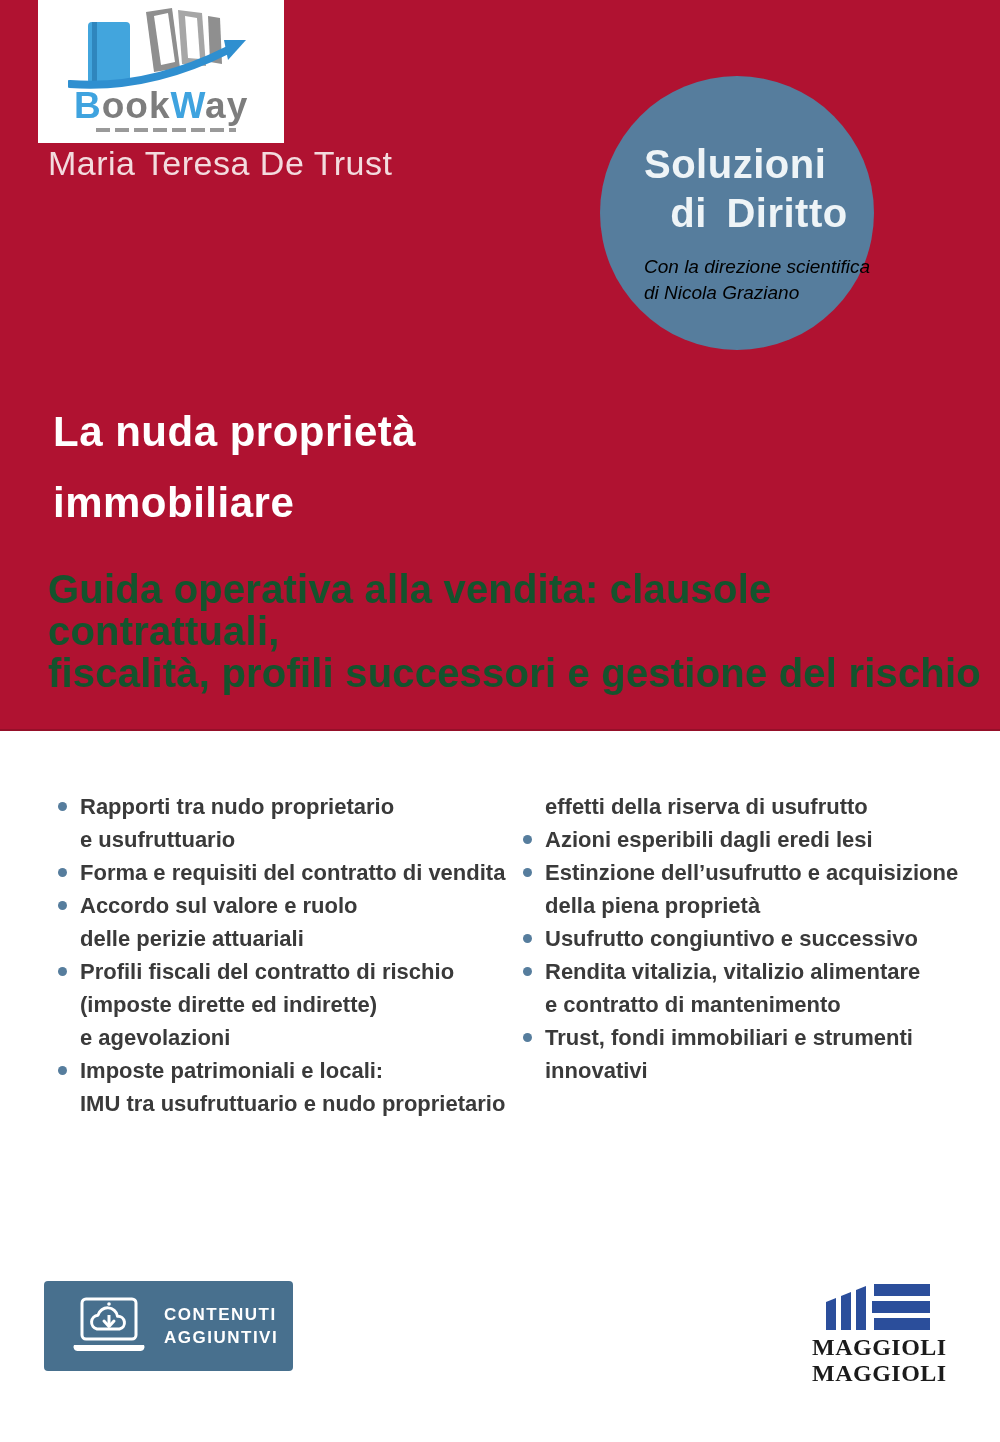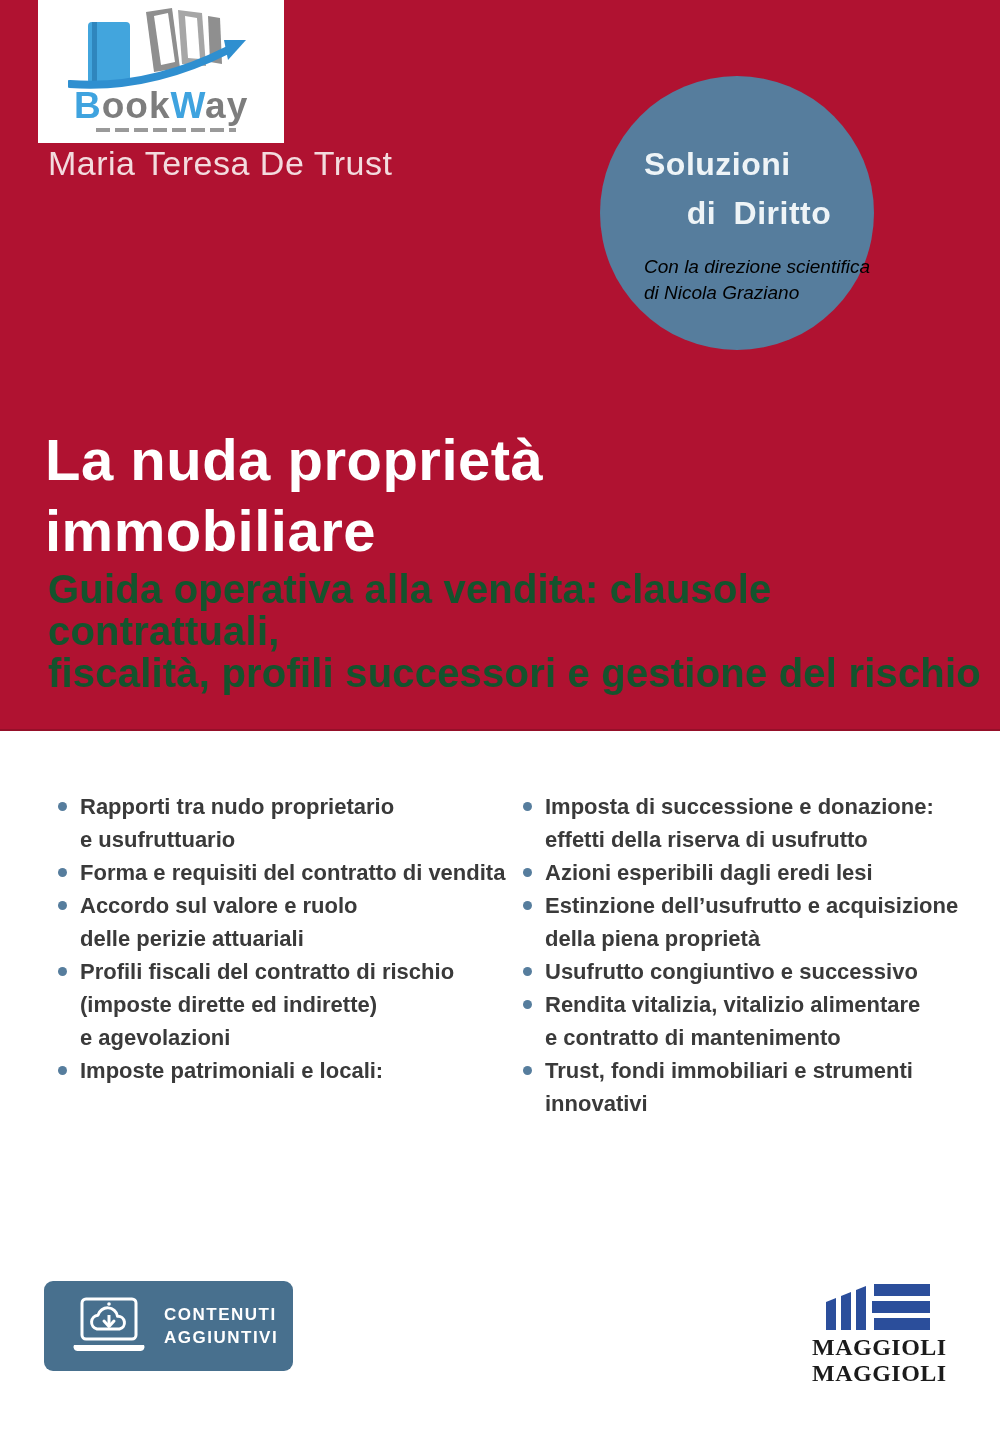--- a/index.html
+++ b/index.html
@@ -42,27 +42,27 @@
   .author{
     position:absolute;left:48px;top:144px;
     color:var(--authorpink);font-size:34px;font-weight:400;letter-spacing:0.5px;
   }
   
   .series-circle{
     position:absolute;left:600px;top:76px;width:274px;height:274px;border-radius:50%;
     background:var(--steel);color:#eef4f7;
     padding:64px 0 0 44px;
   }
-  .series-title{font-size:32px;font-weight:bold;line-height:49px;letter-spacing:0.5px;}
+  .series-title{font-size:40px;font-weight:bold;line-height:49px;letter-spacing:0.5px;}
   .series-title .l2{word-spacing:8px;text-align:center;}
   .series-note{margin-top:16px;font-style:italic;font-size:19px;line-height:26px;font-weight:400;color:#000000;}
   
   .title{
-    position:absolute;left:45px;top:396px;color:#ffffff;
-    font-size:58px;font-weight:bold;line-height:71px;letter-spacing:0.5px;margin-top:28px;
+    position:absolute;left:53px;top:396px;color:#ffffff;
+    font-size:42px;font-weight:bold;line-height:71px;letter-spacing:0.5px;
   }
   .subtitle{
     position:absolute;left:48px;top:568px;color:#14532d;
     font-size:40px;font-weight:bold;line-height:42px;letter-spacing:0.2px;
   }
   
   .toc{position:absolute;top:790px;color:var(--ink);font-weight:bold;font-size:22px;}
   .toc.left{left:55px;width:455px;}
   .toc.right{left:520px;width:460px;}
   .toc-line{display:flex;align-items:flex-start;height:33px;line-height:33px;}
@@ -70,21 +70,21 @@
     flex:0 0 25px;position:relative;height:33px;
   }
   .toc-line .dot::after{
     content:"";position:absolute;left:3px;top:12px;width:9px;height:9px;border-radius:50%;
     background:var(--steel);
   }
   .toc-line.nob .dot::after{display:none;}
   .toc-text{white-space:nowrap;}
   
   .badge{
-    position:absolute;left:44px;top:1281px;width:249px;height:90px;border-radius:9px;
+    position:absolute;left:44px;top:1281px;width:249px;height:90px;border-radius:4px;
     background:var(--badge);display:flex;align-items:center;padding-left:26px;
   }
   .badge-text{
     color:#ffffff;font-weight:bold;font-size:17px;line-height:23px;letter-spacing:1.5px;
     margin-left:16px;
   }
   
   .publisher{
     position:absolute;left:812px;top:1284px;width:132px;text-align:center;color:#1b1b1b;
   }
@@ -175,27 +175,27 @@
         <span class="toc-text">(imposte dirette ed indirette)</span>
       </div>
     <div class="toc-line nob">
         <span class="dot"></span>
         <span class="toc-text">e agevolazioni</span>
       </div>
     <div class="toc-line">
         <span class="dot"></span>
         <span class="toc-text">Imposte patrimoniali e locali:</span>
       </div>
+    <div class="toc-line nob">
+        <span class="dot"></span>
+        <span class="toc-text">IMU tra usufruttuario e nudo proprietario</span>
+      </div>
   </div>
 
   <div class="toc right">
-    <div class="toc-line">
-        <span class="dot"></span>
-        <span class="toc-text">Imposta di successione e donazione:</span>
-      </div>
     <div class="toc-line nob">
         <span class="dot"></span>
         <span class="toc-text">effetti della riserva di usufrutto</span>
       </div>
     <div class="toc-line">
         <span class="dot"></span>
         <span class="toc-text">Azioni esperibili dagli eredi lesi</span>
       </div>
     <div class="toc-line">
         <span class="dot"></span>

